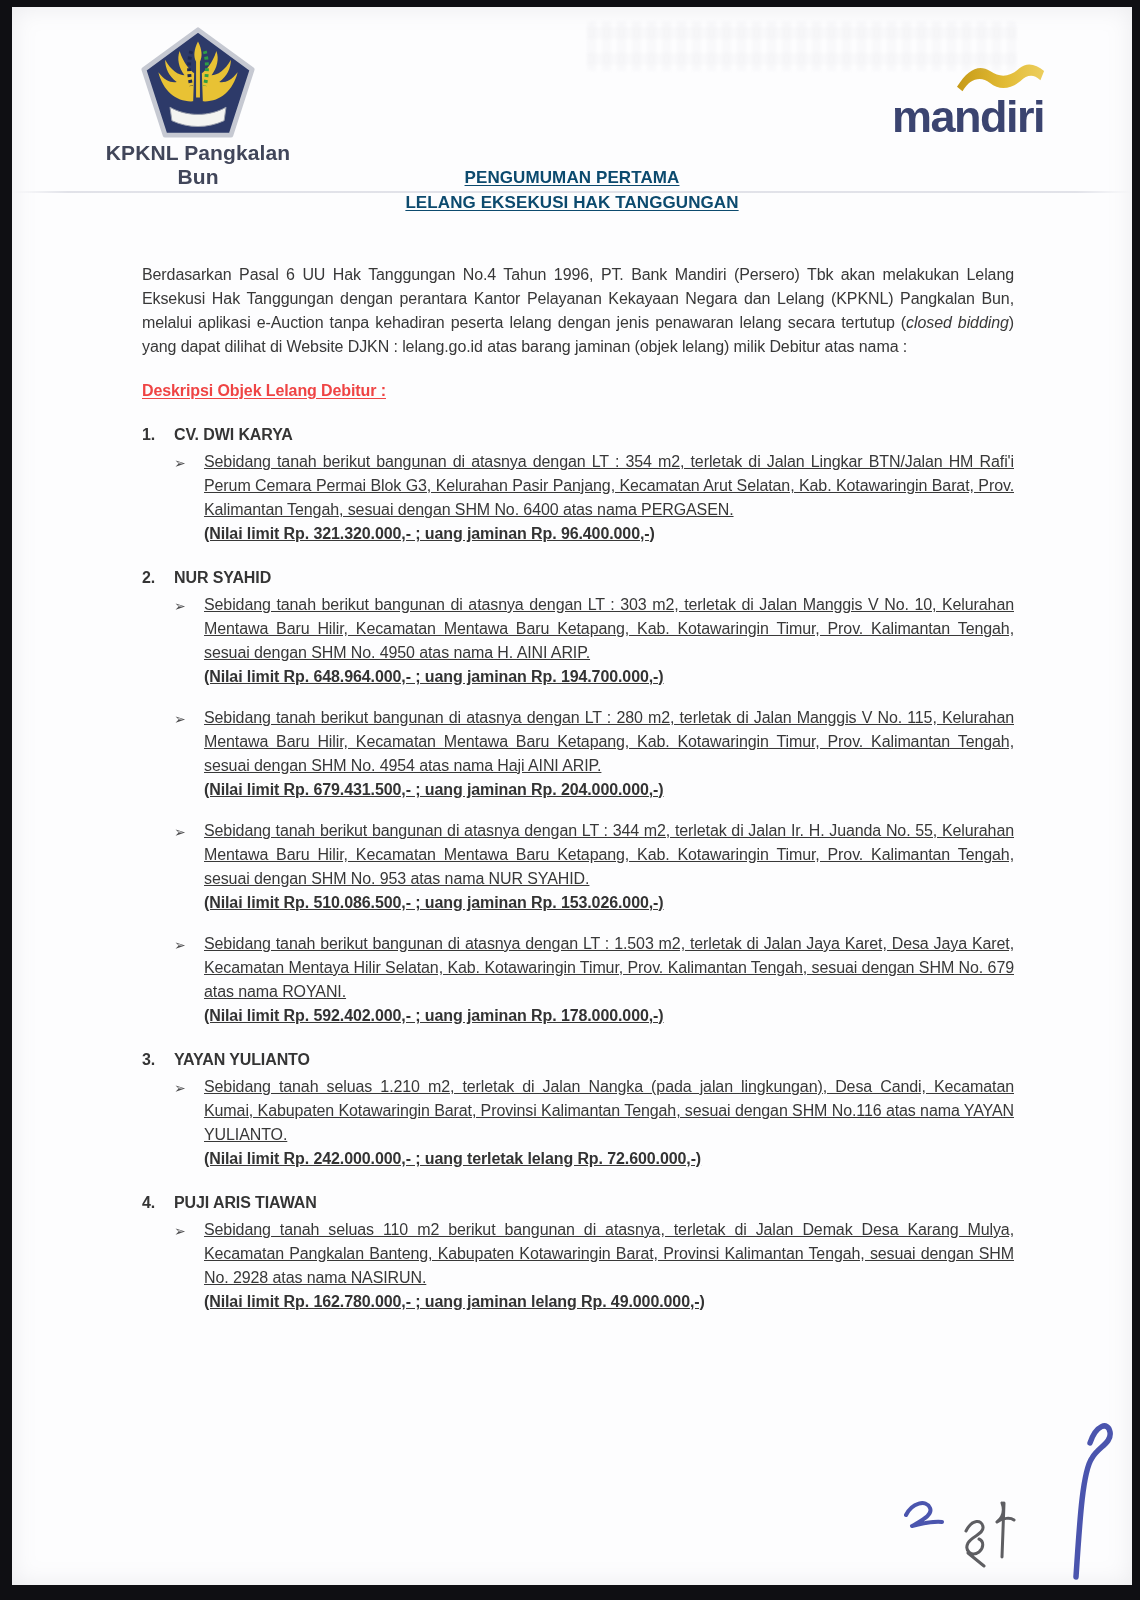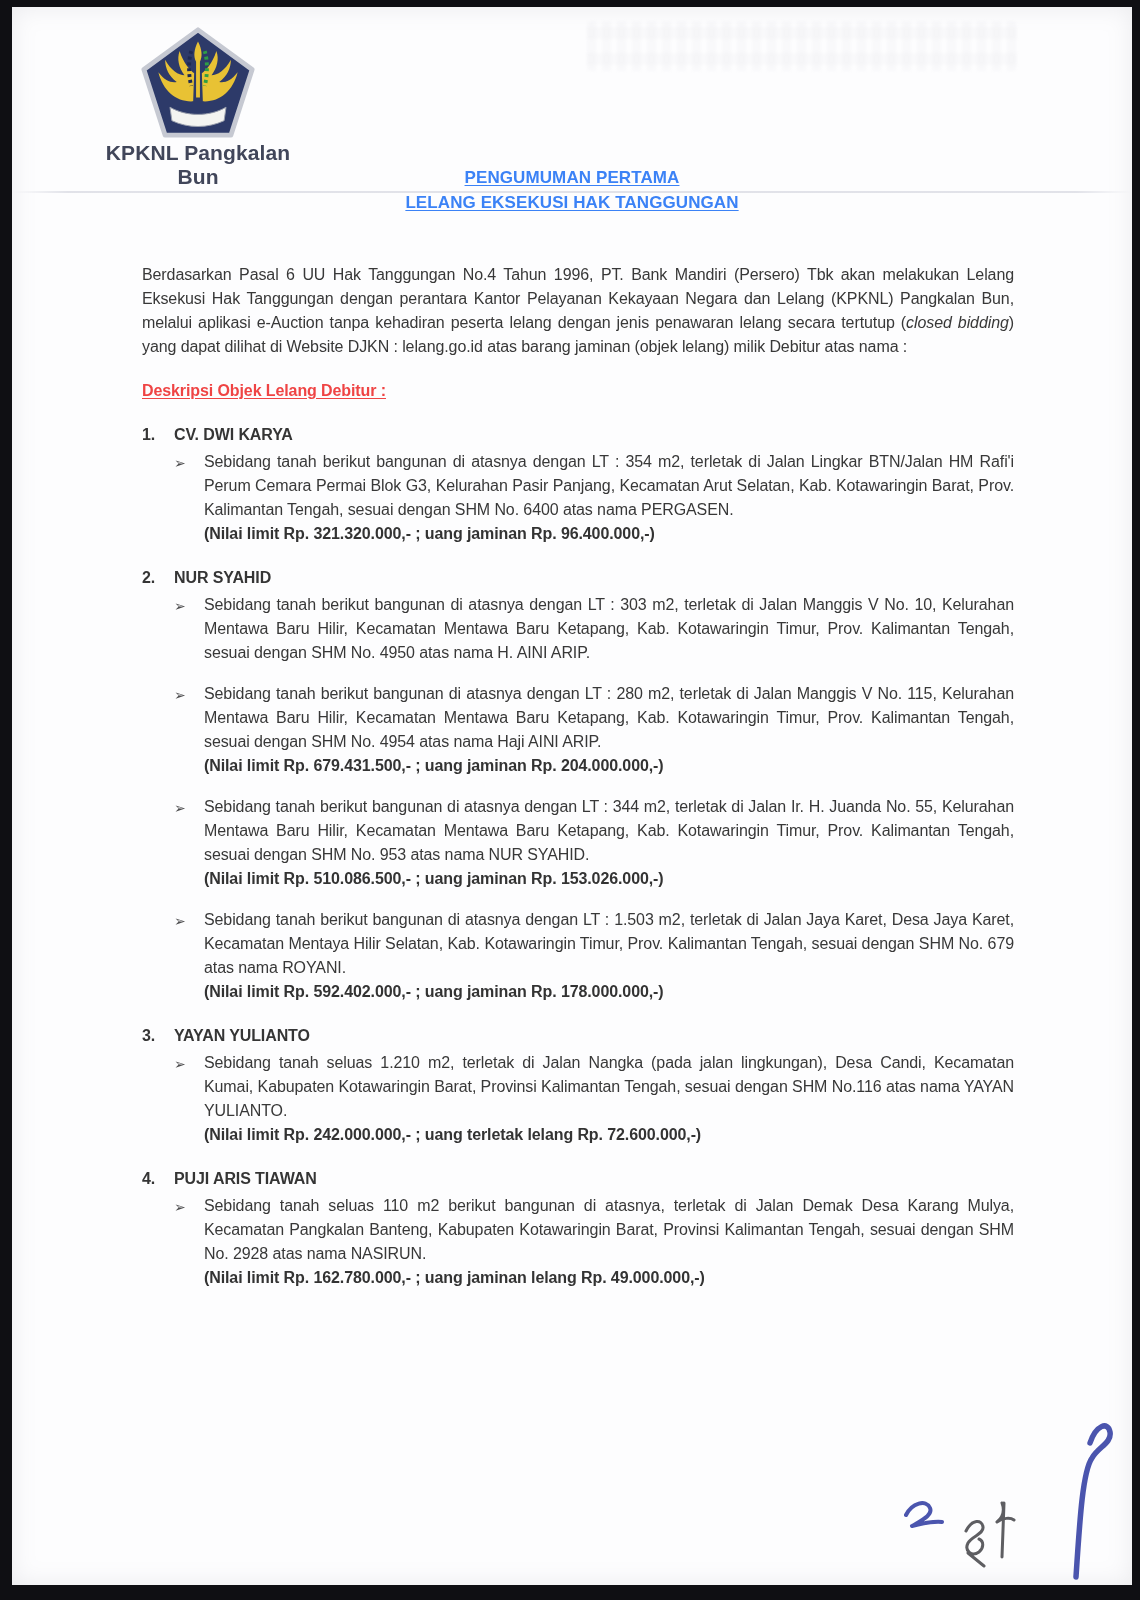--- a/index.html
+++ b/index.html
@@ -30,36 +30,36 @@
       repeating-linear-gradient(90deg, rgba(188,188,197,.13) 0 9px, rgba(0,0,0,0) 9px 15px),
       repeating-linear-gradient(0deg, rgba(0,0,0,0) 0 6px, rgba(184,184,194,.11) 6px 18px, rgba(0,0,0,0) 18px 26px);
   }
 
   .fold-line {
     position:absolute; left:0; width:100%; top:184px; height:2px; pointer-events:none;
     background:linear-gradient(90deg, rgba(226,227,233,0), rgba(223,224,231,.92) 5%, rgba(223,224,231,.92) 95%, rgba(226,227,233,0));
   }
 
   
-  .titles { text-align:center; line-height:25px; color:#3b82f6; }
+  .titles { text-align:center; line-height:25px; color:#0c4a6e; }
   .title-line { font-size:17px; font-weight:bold; text-decoration:underline; text-underline-offset:2px; letter-spacing:.1px; }
 
   
   .content { padding:0 118px 0 130px; color:#383838; font-size:16px; line-height:24px; letter-spacing:-.1px;margin-top:48px; }
   .intro { margin:22px 0 0; text-align:justify; }
   .italic { font-style:italic; }
   .section-heading { margin-top:20px; font-weight:bold; color:#ef4444; text-decoration:underline; text-underline-offset:2px; }
 
   .debtor { margin-top:20px; }
   .debtor-head { display:flex; font-weight:bold; color:#353535; }
   .num { width:32px; flex:none; }
   .lot { display:flex; padding-left:32px; margin-top:3px; }
   .lot + .lot { margin-top:17px; }
   .arrow { width:30px; flex:none; font-size:14px; color:#4c4c4e; transform:translateY(1px); }
-  .lot-body { flex:1; min-width:0; }
+  .lot-body { flex:1; min-width:0;text-decoration:underline; }
   .desc { margin:0; text-align:justify; }
   .value { margin:0; font-weight:bold; color:#333; }
 
   
   .handwriting { position:absolute; left:872px; top:1412px; width:240px; height:168px; pointer-events:none; }
 </style>
 </head>
 <body>
 
 <div class="page">
@@ -72,20 +72,33 @@
         <path id="wingL" d="M55 76 C38 77 24 66 19 46 C26 55 32 57 38 56 C30 50 26 42 26 33 C32 44 40 49 46 49 C40 41 38 32 41 24 C45 37 52 44 56 47 Z" fill="#e8c234"></path>
         <use href="#wingL" transform="scale(-1,1) translate(-120,0)"></use>
         <path d="M60 14 C56 22 55 29 58 35 L58 72 L62 72 L62 35 C65 29 64 22 60 14 Z" fill="#e8c234"></path>
         <path d="M53 24 C50 34 50 48 53 60" stroke="#1f2a52" stroke-width="4" fill="none" stroke-dasharray="3 3"></path>
         <path d="M67 24 C70 34 70 48 67 60" stroke="#2f9e44" stroke-width="4" fill="none" stroke-dasharray="3 3"></path>
         <path d="M31 82 C48 92 72 92 89 82 L87 96 C70 104 50 104 33 96 Z" fill="#f4f4f1" stroke="#9aa0ad" stroke-width="1"></path>
       </svg>
       <div class="kemenkeu-label">KPKNL Pangkalan Bun</div>
     </div>
 
+    <div class="mandiri">
+      <svg class="mandiri-wave" viewBox="0 0 100 36">
+        <defs>
+          <linearGradient id="gw" x1="0" y1="0" x2="1" y2="0">
+            <stop offset="0" stop-color="#c69a17"></stop>
+            <stop offset="0.55" stop-color="#e2bb35"></stop>
+            <stop offset="1" stop-color="#ecce5e"></stop>
+          </linearGradient>
+        </defs>
+        <path d="M2 28 C14 9 26 3 38 11 C50 19 60 17 70 8 C78 1 88 3 97 11 L93 21 C85 14 79 15 71 22 C60 31 48 32 38 24 C28 16 16 19 8 33 Z" fill="url(#gw)"></path>
+      </svg>
+      <div class="mandiri-word">mandiri</div>
+    </div>
 
     <div class="bleed"></div>
   </div>
 
   <div class="fold-line"></div>
 
   <div class="titles">
     <div><span class="title-line">PENGUMUMAN PERTAMA</span></div>
     <div><span class="title-line">LELANG EKSEKUSI HAK TANGGUNGAN</span></div>
   </div>
@@ -112,20 +125,21 @@
 
     <div class="debtor">
       <div class="debtor-head">
         <span class="num">2.</span>
         <span>NUR SYAHID</span>
       </div>
       <div class="lot">
         <span class="arrow">➢</span>
         <div class="lot-body">
           <p class="desc">Sebidang tanah berikut bangunan di atasnya dengan LT : 303 m2, terletak di Jalan Manggis V No. 10, Kelurahan Mentawa Baru Hilir, Kecamatan Mentawa Baru Ketapang, Kab. Kotawaringin Timur, Prov. Kalimantan Tengah, sesuai dengan SHM No. 4950 atas nama H. AINI ARIP.</p>
+          <p class="value">(Nilai limit Rp. 648.964.000,- ; uang jaminan Rp. 194.700.000,-)</p>
         </div>
       </div>
       <div class="lot">
         <span class="arrow">➢</span>
         <div class="lot-body">
           <p class="desc">Sebidang tanah berikut bangunan di atasnya dengan LT : 280 m2, terletak di Jalan Manggis V No. 115, Kelurahan Mentawa Baru Hilir, Kecamatan Mentawa Baru Ketapang, Kab. Kotawaringin Timur, Prov. Kalimantan Tengah, sesuai dengan SHM No. 4954 atas nama Haji AINI ARIP.</p>
           <p class="value">(Nilai limit Rp. 679.431.500,- ; uang jaminan Rp. 204.000.000,-)</p>
         </div>
       </div>
       <div class="lot">

